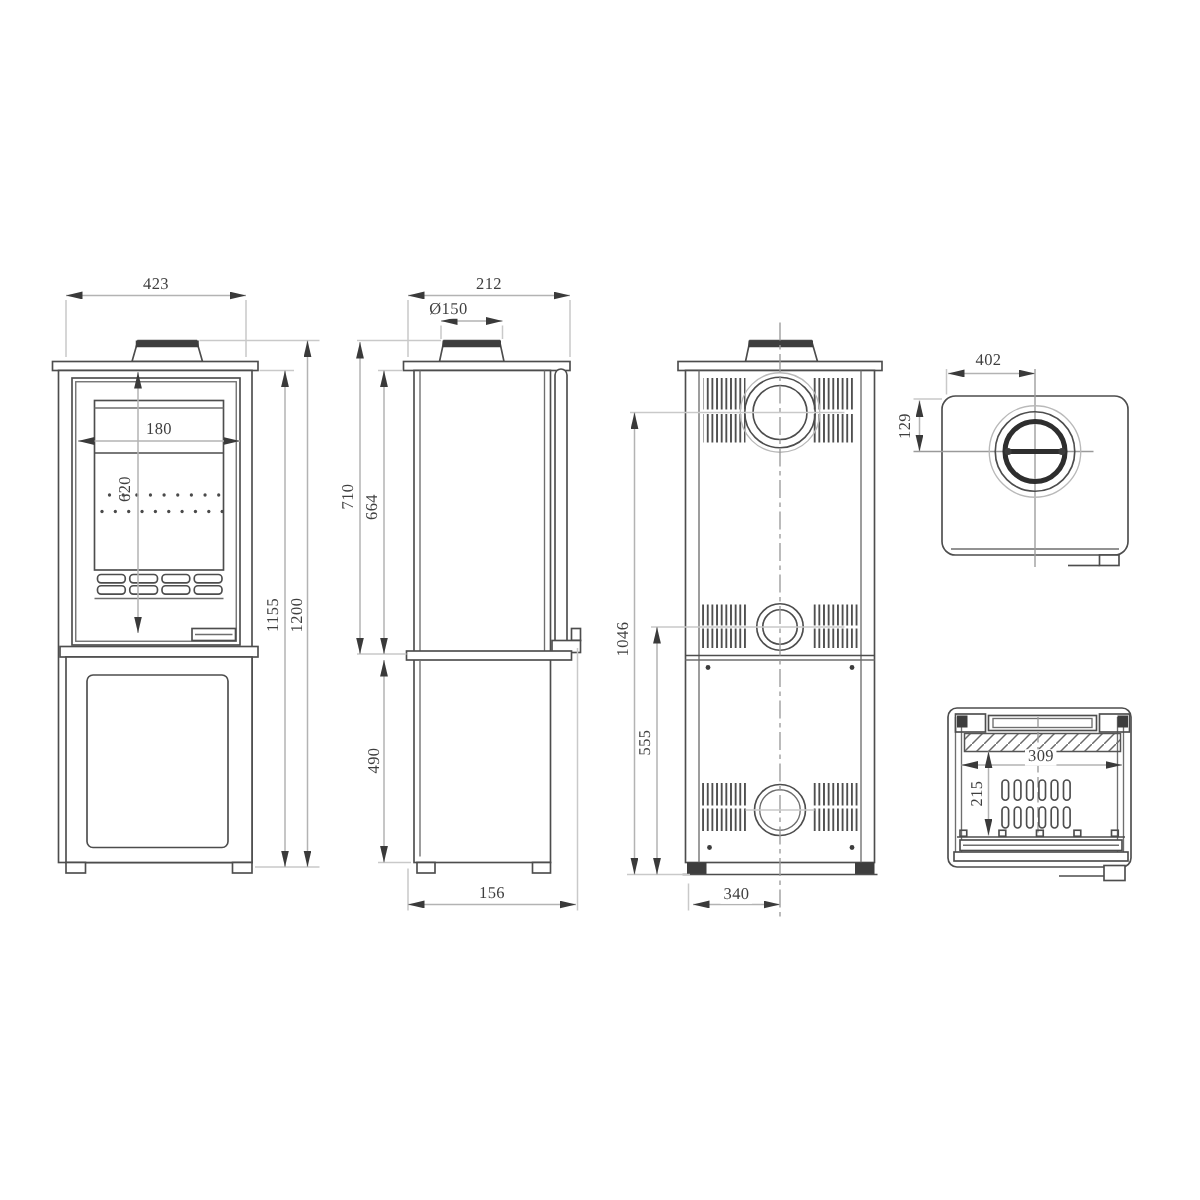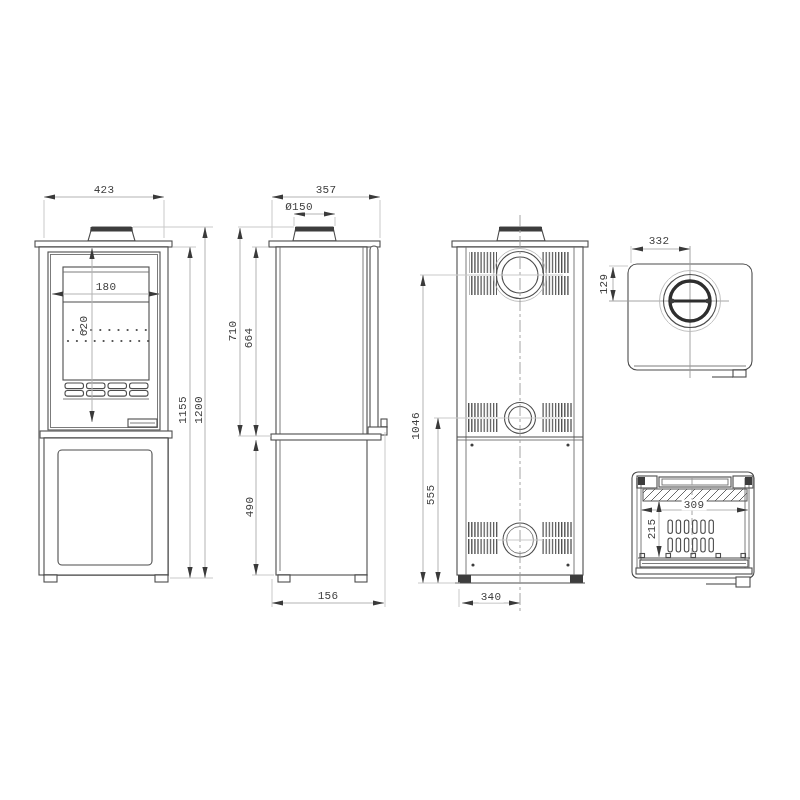--- a/index.html
+++ b/index.html
@@ -1,17 +1,17 @@
 <!DOCTYPE html>
 <html><head>
 <meta charset="utf-8">
 <style>
   html,body{margin:0;padding:0;background:#fff;}
   .canvas{position:relative;width:800px;height:800px;background:#fff;overflow:hidden;
-          font-family:Liberation Mono, monospace;}
+          font-family:Liberation Serif, serif;}
   .canvas svg{position:absolute;left:0;top:0;}
   .dim{position:absolute;font-size:11px;line-height:1;color:#3f3f3f;letter-spacing:.3px;
        white-space:nowrap;background:#fff;padding:0 2px;
        transform:translate(-50%,-50%);}
   .dim.rot{transform:translate(-50%,-50%) rotate(-90deg);background:transparent;}
   
   .o{stroke:#4d4d4d;fill:none;stroke-width:1.1;}
   .of{stroke:#4d4d4d;fill:#ffffff;stroke-width:1.1;}
   .thin{stroke:#6e6e6e;fill:none;stroke-width:.9;}
   .dk{fill:#3d3d3d;stroke:none;}
@@ -258,30 +258,30 @@
     </g>
   </g>
 </svg>
 
 <div class="dim" style="left:104px;top:190px">423</div>
 <div class="dim" style="left:106px;top:287px">180</div>
 <div class="dim rot" style="left:84px;top:326px">620</div>
 <div class="dim rot" style="left:183px;top:410px">1155</div>
 <div class="dim rot" style="left:199px;top:410px">1200</div>
 
-<div class="dim" style="left:326px;top:190px">357</div>
+<div class="dim" style="left:326px;top:190px">212</div>
 <div class="dim" style="left:299px;top:207px">Ø150</div>
 <div class="dim rot" style="left:233px;top:331px">710</div>
 <div class="dim rot" style="left:249px;top:338px">664</div>
 <div class="dim rot" style="left:250px;top:507px">490</div>
 <div class="dim" style="left:328px;top:596px">156</div>
 
 <div class="dim rot" style="left:416px;top:426px">1046</div>
 <div class="dim rot" style="left:431px;top:495px">555</div>
 <div class="dim" style="left:491px;top:597px">340</div>
 
-<div class="dim" style="left:659px;top:241px">332</div>
+<div class="dim" style="left:659px;top:241px">402</div>
 <div class="dim rot" style="left:604px;top:284px">129</div>
 
 <div class="dim" style="left:694px;top:505px">309</div>
 <div class="dim rot" style="left:652px;top:529px">215</div>
 
 </div>
 
 </body></html>

